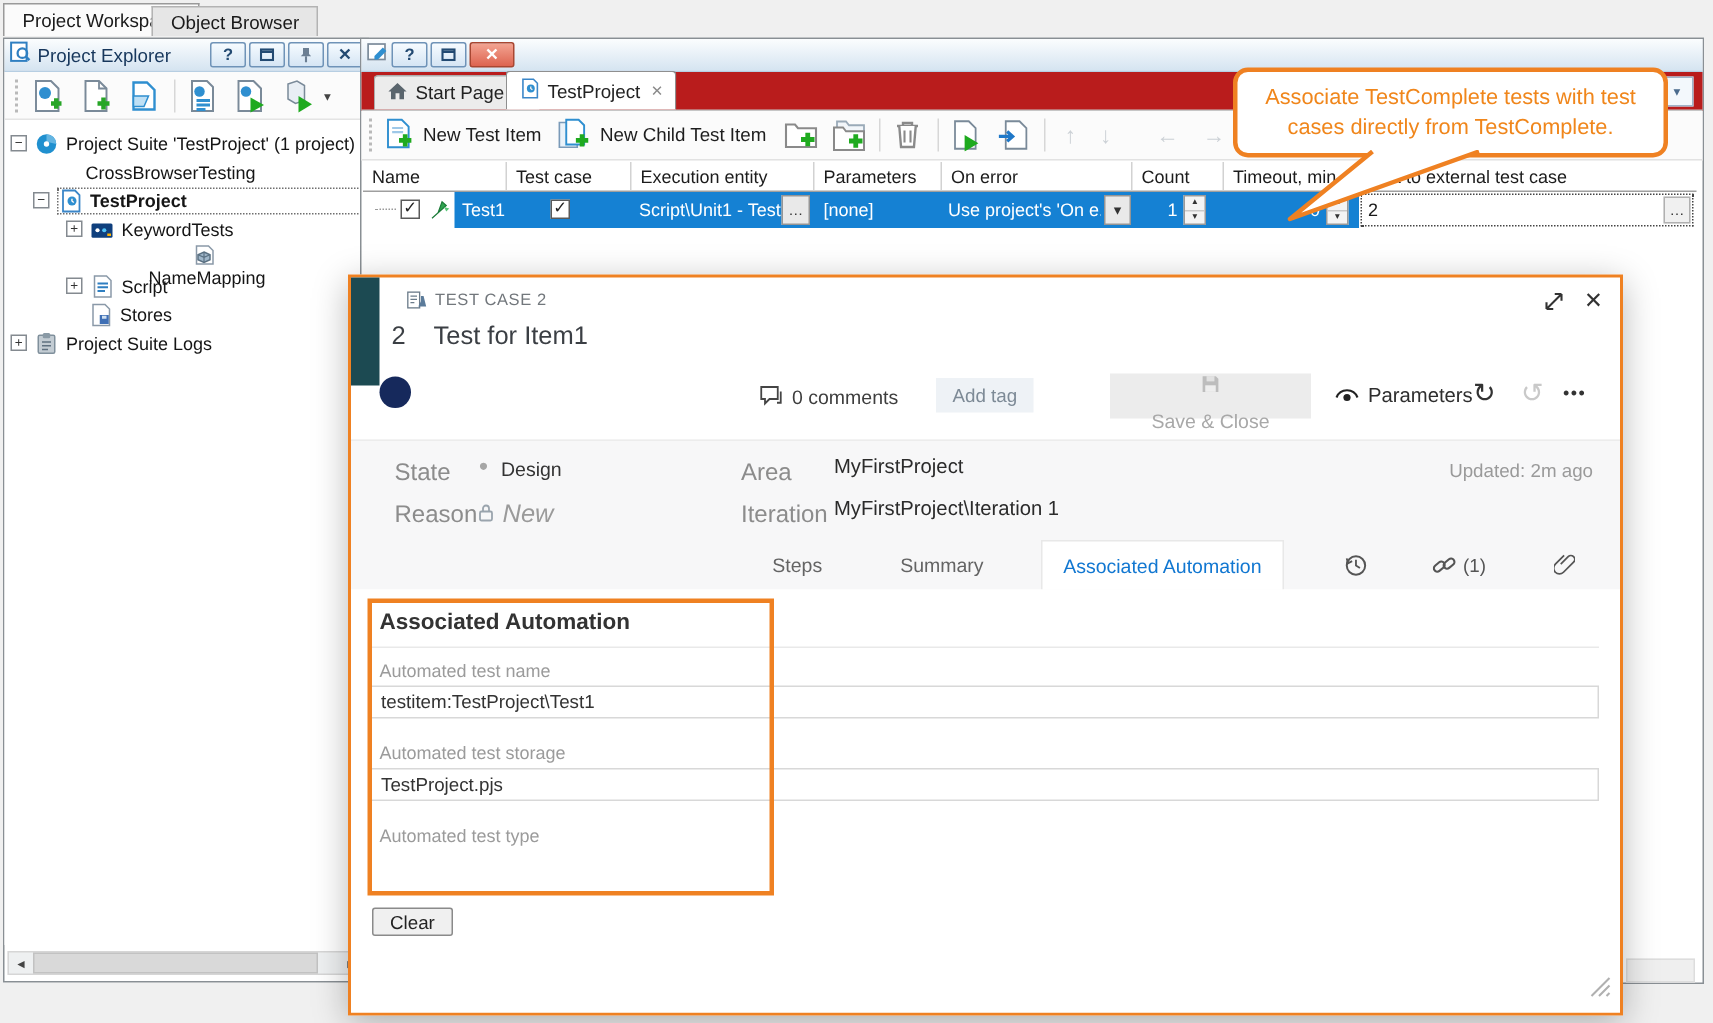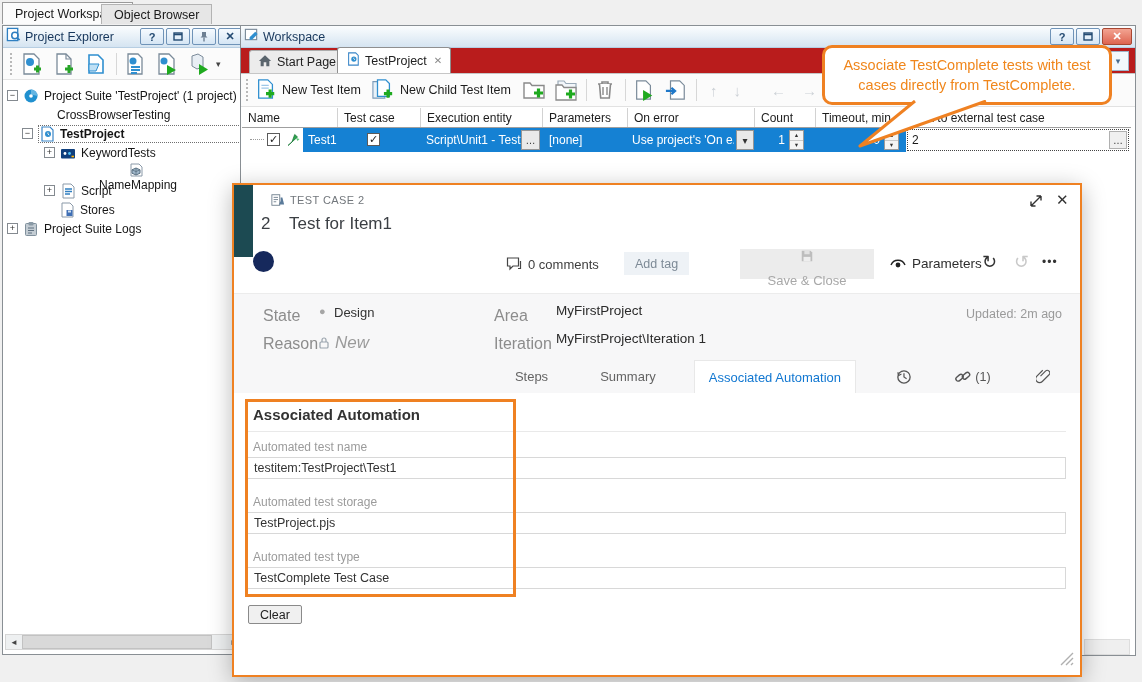--- a/index.html
+++ b/index.html
@@ -251,21 +251,20 @@
     <span class="sarrow">►</span>
   </div>
 </div>
 
 <div id="workspace" class="abs">
   <div class="panelhdr">
     <span><svg width="15" height="15" viewBox="0 0 16 16">
           <rect x="1.5" y="2.5" width="12" height="11" fill="#fff" stroke="#7a8a99" stroke-width="1.2"></rect>
           <path d="M6 11l6-6 2.5 2.5-6 6H6z" fill="#2f8fd0"></path>
         </svg></span>
-    <span class="ph-title">Workspace</span>
     <span class="phbtn">?</span>
     <span class="phbtn">
         <svg width="10" height="9" viewBox="0 0 10 9">
           <rect x="1" y="1" width="8" height="7" fill="none" stroke="#234a72" stroke-width="1.4"></rect>
           <path d="M1 2.5h8" stroke="#234a72" stroke-width="1.6"></path>
         </svg>
       </span>
     <span class="phbtn red">✕</span>
   </div>
 
@@ -489,20 +488,19 @@
   </div>
 
   <div class="in" id="dcontent">
     <span class="abs" id="dheading">Associated Automation</span>
     <span class="hr" style="top:38px;"></span>
     <span class="flabel" style="top:47px;">Automated test name</span>
     <input class="finput" style="top: 64px;" value="testitem:TestProject\Test1">
     <span class="flabel" style="top:102px;">Automated test storage</span>
     <input class="finput" style="top: 119px;" value="TestProject.pjs">
     <span class="flabel" style="top:157px;">Automated test type</span>
-    <input class="finput" style="top: 174px;" value="TestComplete Test Case">
     <div class="abs" id="orange-rect"></div>
     <span class="abs" id="clearbtn">Clear</span>
     <span class="abs" style="right:6px;bottom:5px;cursor:nwse-resize;"><svg width="14" height="14" viewBox="0 0 14 14">
           <path d="M1 13L13 1M6 13l7-7M11 13l2-2" stroke="#b0b0b0" stroke-width="1.4" fill="none"></path>
         </svg></span>
   </div>
 </div>
 
 </body></html>

